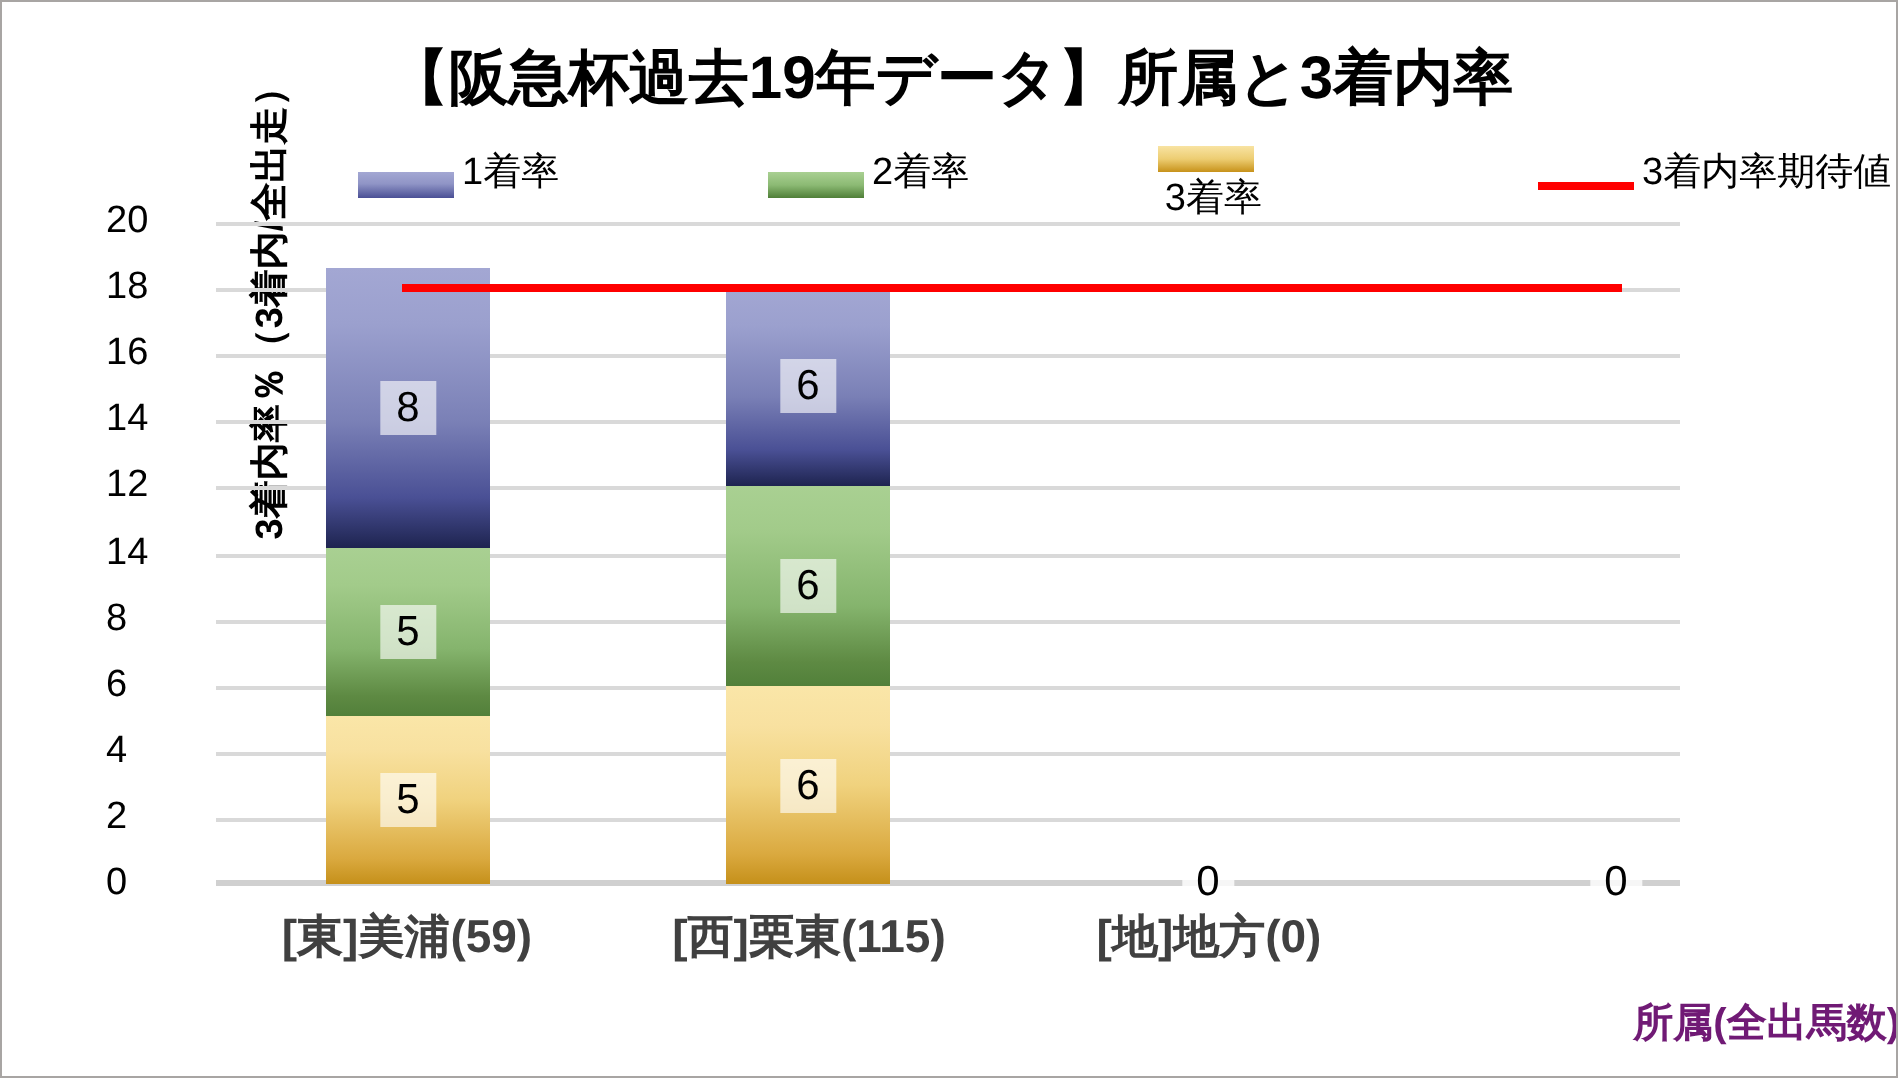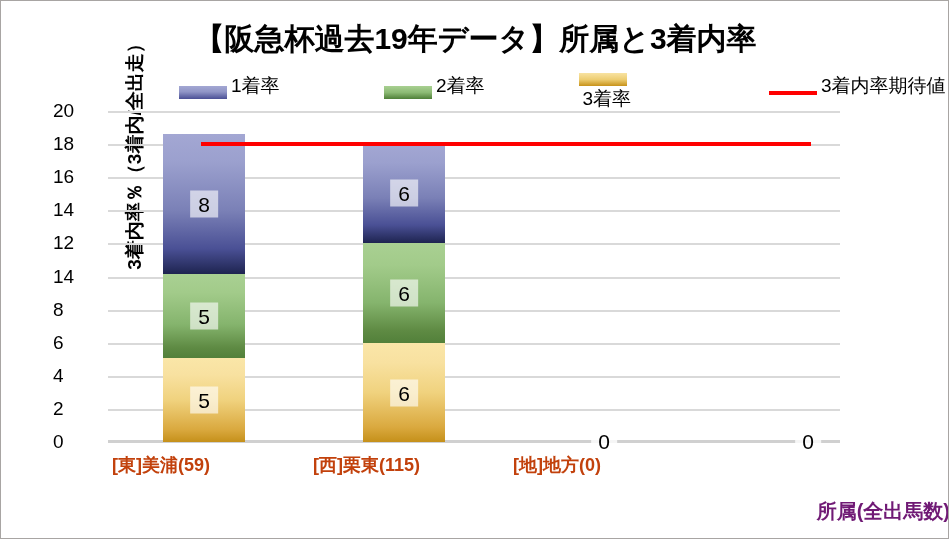--- a/index.html
+++ b/index.html
@@ -146,24 +146,24 @@
     position: absolute;
     left: 107px;
     top: 452px;
     width: 732px;
     height: 30px;
   }
   #xticks .xlab {
     position: absolute;
     top: 0;
     width: 183px;
-    text-align: left;
-    font-size: 18px;
+    text-align: center;
+    font-size: 23px;
     font-weight: bold;
-    color: #c2410c;
+    color: #404040;
     white-space: nowrap;
   }
   #x-axis-title {
     position: absolute;
     left: 0;
     top: 497px;
     width: 949px;
     text-align: right;
     font-size: 20px;
     font-weight: bold;

